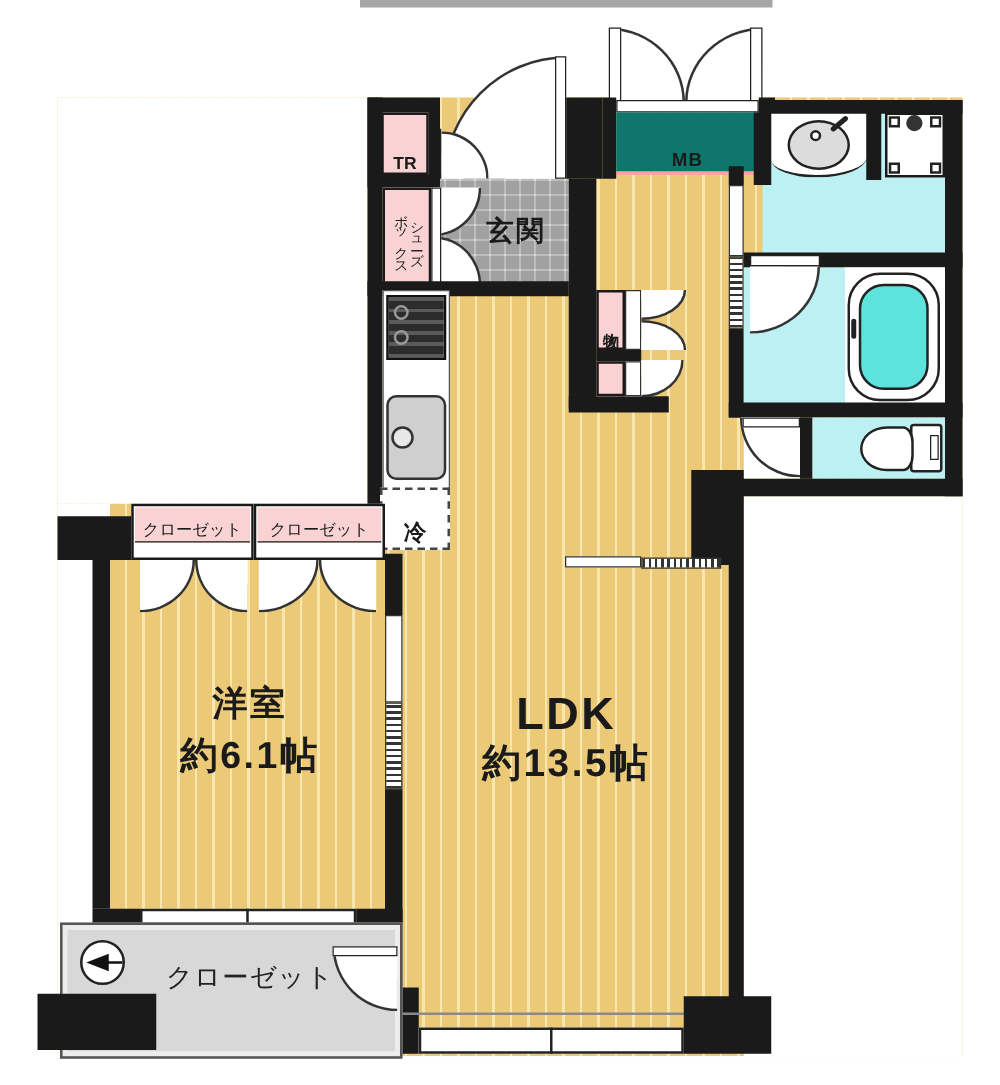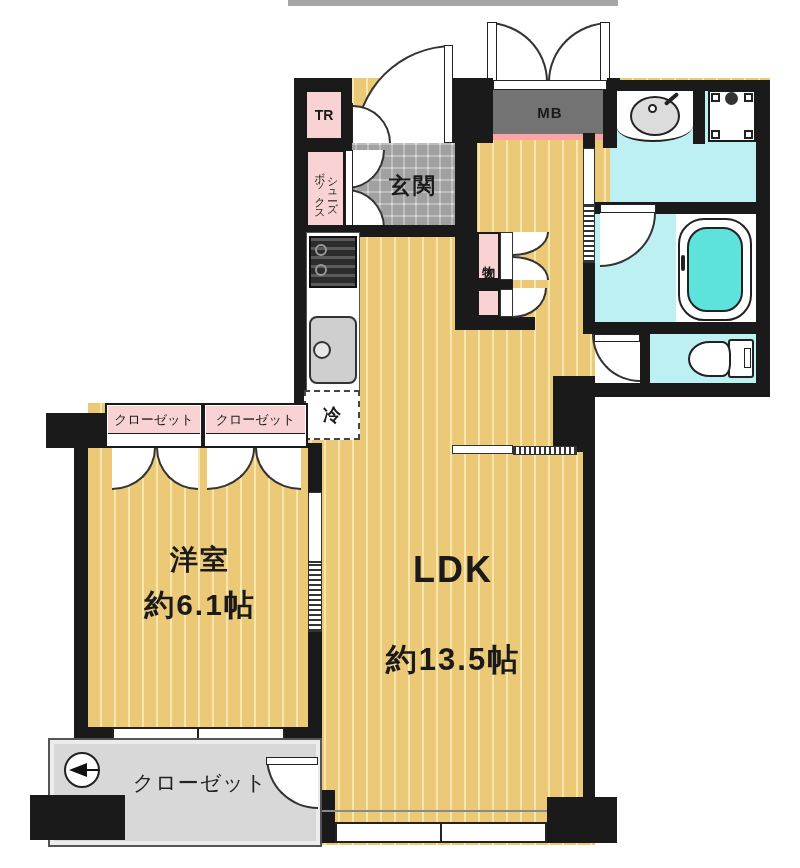--- a/index.html
+++ b/index.html
@@ -21,21 +21,21 @@
   
   .disc{position:absolute;background:#fff;box-sizing:border-box;}
   .disc.br{border-right:2px solid #333;border-bottom:2px solid #333;border-radius:0 0 100% 0;}
   .disc.bl{border-left:2px solid #333;border-bottom:2px solid #333;border-radius:0 0 0 100%;}
   .disc.tr{border-top:2px solid #333;border-right:2px solid #333;border-radius:0 100% 0 0;}
   .disc.tl{border-top:2px solid #333;border-left:2px solid #333;border-radius:100% 0 0 0;}
   .leaf{position:absolute;background:#fff;border:1.5px solid #222;box-sizing:border-box;}
   .hatchH{background:repeating-linear-gradient(90deg,#333 0 2px,#fff 2px 5px);border:1px solid #333;}
   .hatchV{background:repeating-linear-gradient(0deg,#333 0 2px,#fff 2px 5px);border:1px solid #333;}
   .slider{background:#fff;border:1px solid #333;}
-  .lbl{position:absolute;display:flex;align-items:center;justify-content:center;
+  .lbl{position:absolute;display:flex;align-items:flex-end;justify-content:center;
        text-align:center;white-space:nowrap;}
   .vtext{writing-mode:vertical-rl;text-orientation:upright;letter-spacing:0;line-height:1.05;}
   .room-title{font-weight:bold;letter-spacing:2px;}
 </style>
 </head>
 <body>
 
 <div class="canvas">
 
   <div class="abs floor-wood" style="left:46px;top:78px;width:724px;height:767px;"></div>
@@ -72,21 +72,21 @@
   <div class="disc tr" style="left:347px;top:189px;width:38px;height:39px;"></div>
   <div class="leaf" style="left:345px;top:150px;width:8px;height:78px;"></div>
 
   <div class="disc tr" style="left:487px;top:22px;width:61px;height:60px;"></div>
   <div class="disc tl" style="left:548px;top:22px;width:62px;height:60px;"></div>
   <div class="leaf" style="left:487px;top:22px;width:10px;height:60px;"></div>
   <div class="leaf" style="left:600px;top:22px;width:10px;height:60px;"></div>
   <div class="wall" style="left:482px;top:78px;width:11px;height:65px;"></div>
   <div class="wall" style="left:607px;top:78px;width:13px;height:65px;"></div>
   <div class="abs" style="left:493px;top:80px;width:114px;height:10px;background:#fff;border:1.5px solid #222;"></div>
-  <div class="abs lbl" style="left:493px;top:90px;width:114px;height:50px;background:#737373;border-bottom:6px solid #fca5a5;font-size:15px;font-weight:bold;letter-spacing:1px;">
+  <div class="abs lbl" style="left:493px;top:90px;width:114px;height:50px;background:#0f766e;border-bottom:3px solid #fca5a5;font-size:15px;font-weight:bold;letter-spacing:1px;">
       <span>MB</span>
     </div>
 
   <div class="abs cyan" style="left:610px;top:90px;width:146px;height:115px;"></div>
   <div class="abs" style="left:617px;top:90px;width:76px;height:52px;background:#fff;border-bottom:2px solid #222;border-bottom-left-radius:36px 14px;border-bottom-right-radius:40px 16px;"></div>
   <div class="abs" style="left:630px;top:96px;width:50px;height:40px;background:#dcdcdc;border:2px solid #222;border-radius:50%;"></div>
   <div class="abs" style="left:648px;top:104px;width:9px;height:9px;background:#fff;border:2px solid #222;border-radius:50%;"></div>
   <div class="abs" style="left:663px;top:97px;width:17px;height:4px;background:#222;border-radius:2px;transform:rotate(-40deg);"></div>
   <div class="wall" style="left:693px;top:88px;width:12px;height:56px;"></div>
 
@@ -205,17 +205,17 @@
 
   <div class="lbl room-title" style="left:120px;top:538px;width:160px;height:44px;font-size:28px;">
       <span>洋室</span>
     </div>
   <div class="lbl room-title" style="left:110px;top:585px;width:180px;height:40px;font-size:30px;">
       <span>約6.1帖</span>
     </div>
   <div class="lbl room-title" style="left:373px;top:548px;width:160px;height:44px;font-size:36px;">
       <span>LDK</span>
     </div>
-  <div class="lbl room-title" style="left:363px;top:592px;width:180px;height:40px;font-size:31px;margin-top:48px;">
+  <div class="lbl room-title" style="left:363px;top:592px;width:180px;height:40px;font-size:31px;">
       <span>約13.5帖</span>
     </div>
 
 </div>
 
 </body></html>

